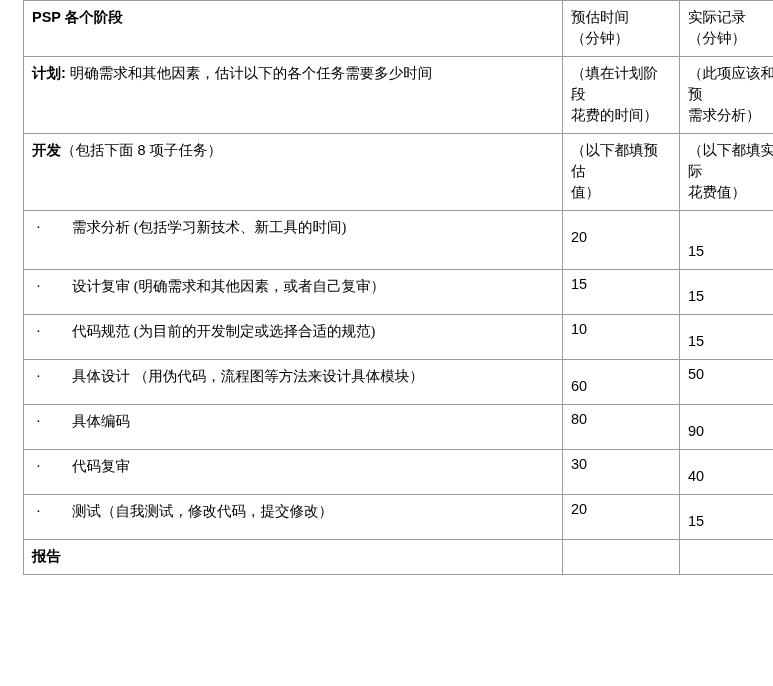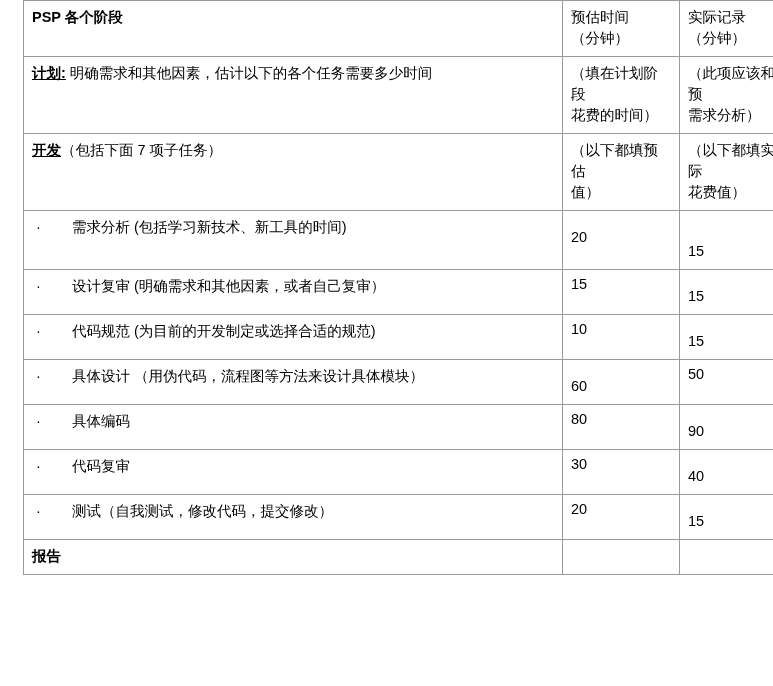--- a/index.html
+++ b/index.html
@@ -54,23 +54,23 @@
   .bullet-dot {
     display: inline-block;
     width: 22px;
     text-align: left;
     font-size: 14.5px;
   }
   .indent-text {
     display: inline-block;
     padding-left: 14px;
   }
-  .sub-row td.task-cell { padding-left: 12px; }
+  .sub-row td.task-cell { padding-left: 12px; font-family: Liberation Serif, serif; }
   .title-cell { font-weight: bold; font-size: 15px; }
-  .plan-label { font-weight: bold; text-decoration: underline; }
+  .plan-label { font-weight: bold; }
   .big-dot {
     display: inline-block;
     width: 22px;
     font-size: 16px;
     line-height: 1.2;
   }
 </style>
 </head>
 <body>
 
@@ -103,21 +103,21 @@
         <div>花费的时间）</div>
       </td>
       <td class="note-cell">
         <div>（此项应该和预</div>
         <div>需求分析）</div>
       </td>
     </tr>
 
     <tr>
       <td class="task-cell">
-        <span class="plan-label">开发</span><span>（包括下面 7 项子任务）</span>
+        <span class="plan-label">开发</span><span>（包括下面 8 项子任务）</span>
       </td>
       <td class="note-cell">
         <div>（以下都填预估</div>
         <div>值）</div>
       </td>
       <td class="note-cell">
         <div>（以下都填实际</div>
         <div>花费值）</div>
       </td>
     </tr>

